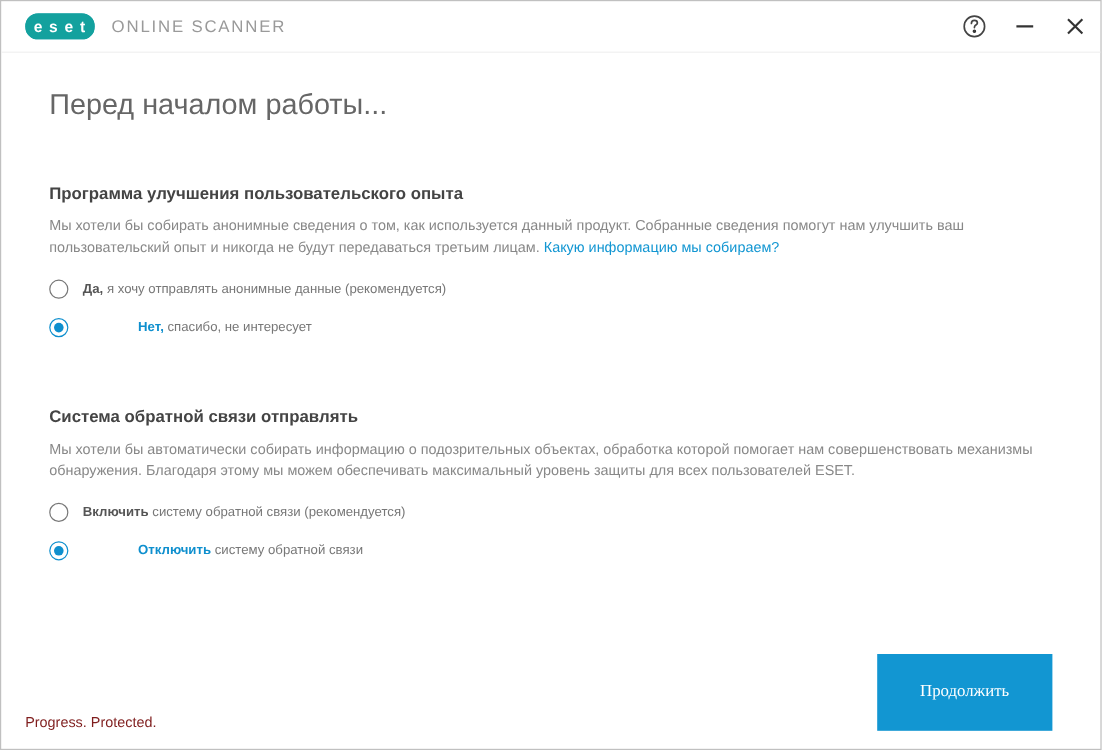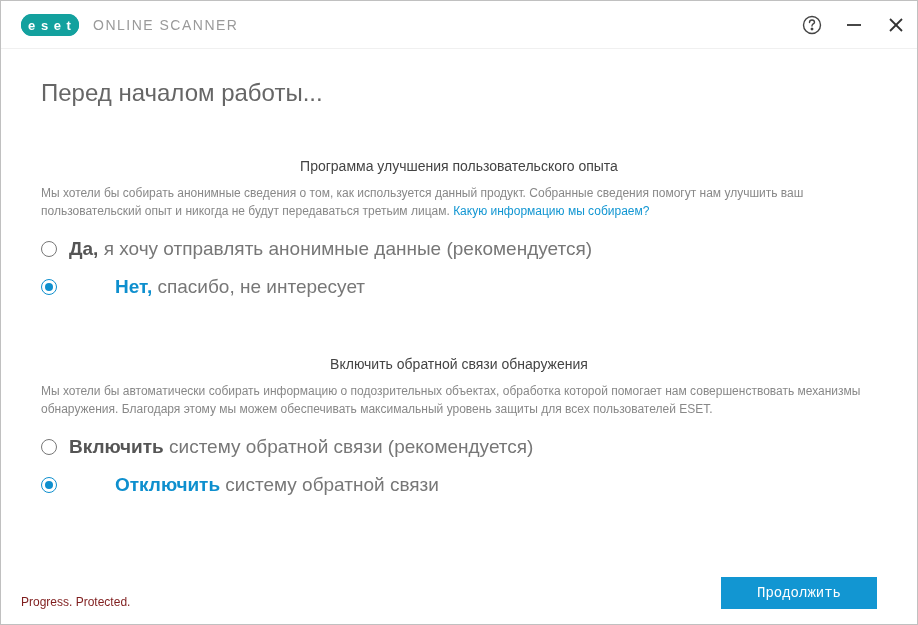--- a/index.html
+++ b/index.html
@@ -76,23 +76,22 @@
       color: #666;
       font-weight: 400;
       margin-bottom: 51px;
     }
     .section {
       margin-bottom: 42px;
     }
     .section-title {
       font-size: 14px;
       color: #444;
-      font-weight: 400;
+      font-weight: 700;
       margin-bottom: 10px;
-      text-align: center;
     }
     .section-desc {
       font-size: 12px;
       color: #888;
       line-height: 1.5;
       margin-bottom: 18px;
     }
     .section-desc a {
       color: #1296d2;
       text-decoration: none;
@@ -121,21 +120,21 @@
       position: absolute;
       width: 8px;
       height: 8px;
       background: #0e8fce;
       border-radius: 50%;
       top: 50%;
       left: 50%;
       transform: translate(-50%, -50%);
     }
     .radio-label {
-      font-size: 19px;
+      font-size: 11px;
       color: #777;
     }
     .radio-label .bold {
       font-weight: 700;
       color: #555;
     }
     .radio-option.selected .radio-label .bold {
       color: #0e8fce;
       margin-left: 46px;
     }
@@ -147,24 +146,24 @@
     }
     .tagline {
       font-size: 12px;
       color: #7f1d1d;
       font-weight: 400;
     }
     .continue-btn {
       background: #1296d2;
       color: #fff;
       border: none;
-      padding: 8px 36px;
+      padding: 24px 36px;
       font-size: 14px;
       cursor: pointer;
-      font-family: Liberation Mono, monospace;
+      font-family: Liberation Serif, serif;
     }
   </style>
 </head>
 <body>
 
 <div class="window">
   <div class="titlebar">
     <div class="titlebar-left">
       <div class="logo">
         <svg width="58" height="22" viewBox="0 0 58 22">
@@ -209,21 +208,21 @@
         <div class="radio-circle"></div>
         <div class="radio-label"><span class="bold">Да,</span><span> я хочу отправлять анонимные данные (рекомендуется)</span></div>
       </div>
       <div class="radio-option selected">
         <div class="radio-circle selected"></div>
         <div class="radio-label"><span class="bold">Нет,</span><span> спасибо, не интересует</span></div>
       </div>
     </div>
 
     <div class="section">
-      <div class="section-title">Включить обратной связи обнаружения</div>
+      <div class="section-title">Система обратной связи отправлять</div>
       <div class="section-desc">
         <span>Мы хотели бы автоматически собирать информацию о подозрительных объектах, обработка которой помогает нам совершенствовать механизмы обнаружения. Благодаря этому мы можем обеспечивать максимальный уровень защиты для всех пользователей ESET.</span>
       </div>
       <div class="radio-option">
         <div class="radio-circle"></div>
         <div class="radio-label"><span class="bold">Включить</span><span> систему обратной связи (рекомендуется)</span></div>
       </div>
       <div class="radio-option selected">
         <div class="radio-circle selected"></div>
         <div class="radio-label"><span class="bold">Отключить</span><span> систему обратной связи</span></div>

